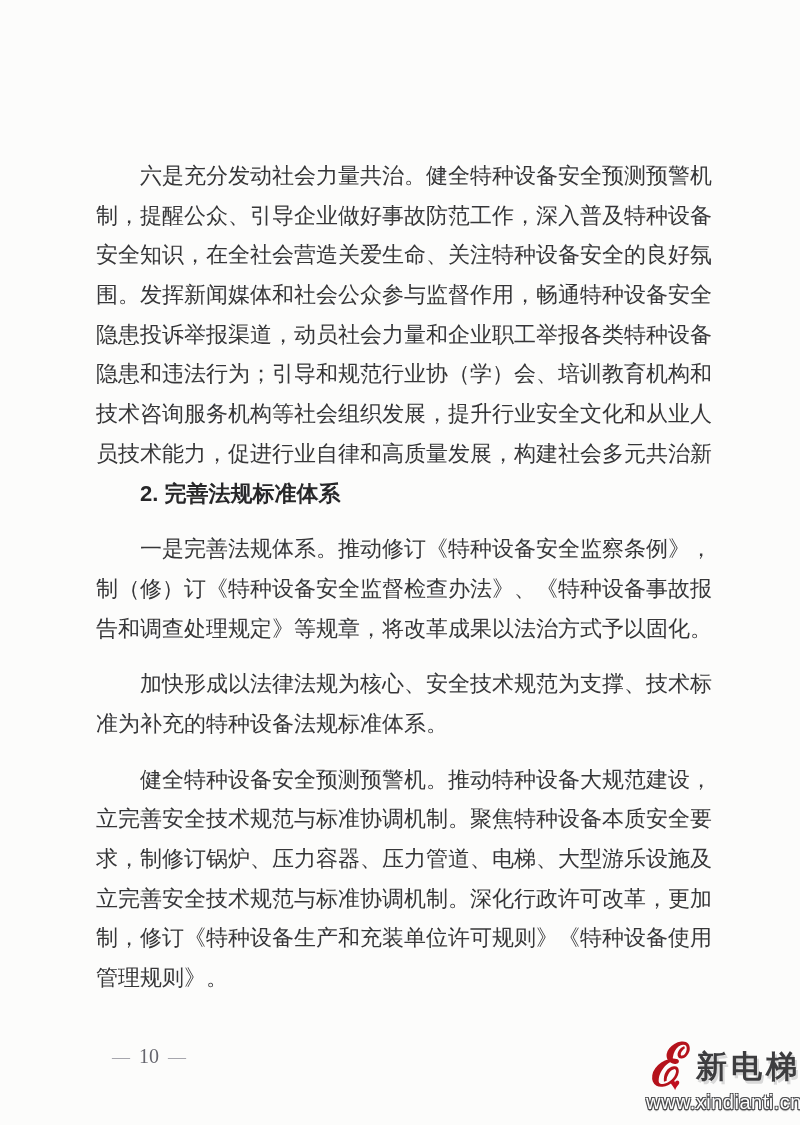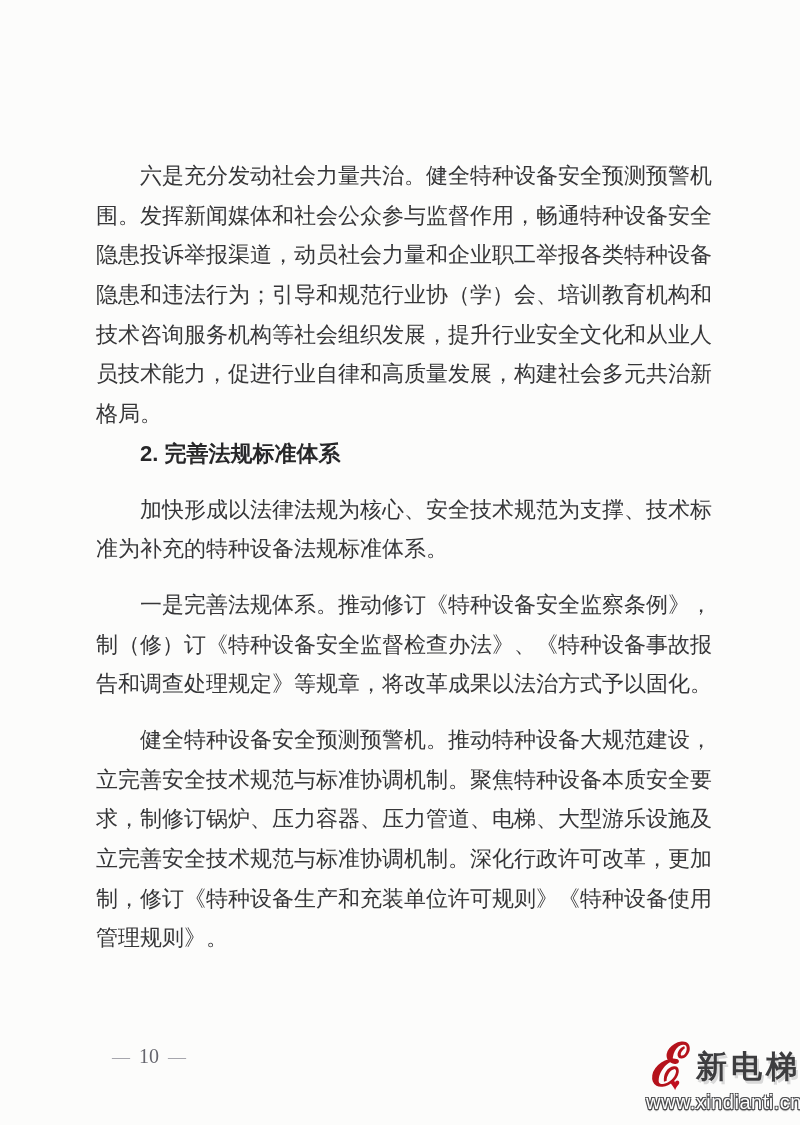--- a/index.html
+++ b/index.html
@@ -87,39 +87,40 @@
 </style>
 </head>
 <body>
 
 <div class="page">
 
   <div class="content">
 
     <div>
       <div class="line indent">六是充分发动社会力量共治。健全特种设备安全预测预警机</div>
+      <div class="line">制，提醒公众、引导企业做好事故防范工作，深入普及特种设备</div>
+      <div class="line">安全知识，在全社会营造关爱生命、关注特种设备安全的良好氛</div>
       <div class="line">围。发挥新闻媒体和社会公众参与监督作用，畅通特种设备安全</div>
       <div class="line">隐患投诉举报渠道，动员社会力量和企业职工举报各类特种设备</div>
       <div class="line">隐患和违法行为；引导和规范行业协（学）会、培训教育机构和</div>
       <div class="line">技术咨询服务机构等社会组织发展，提升行业安全文化和从业人</div>
       <div class="line">员技术能力，促进行业自律和高质量发展，构建社会多元共治新</div>
-      <div class="line short">格局。</div>
     </div>
 
     <div class="line heading">2. 完善法规标准体系</div>
 
     <div>
-      <div class="line indent">加快形成以法律法规为核心、安全技术规范为支撑、技术标</div>
-      <div class="line short">准为补充的特种设备法规标准体系。</div>
+      <div class="line indent">一是完善法规体系。推动修订《特种设备安全监察条例》，</div>
+      <div class="line">制（修）订《特种设备安全监督检查办法》、《特种设备事故报</div>
+      <div class="line short">告和调查处理规定》等规章，将改革成果以法治方式予以固化。</div>
     </div>
 
     <div>
-      <div class="line indent">一是完善法规体系。推动修订《特种设备安全监察条例》，</div>
-      <div class="line">制（修）订《特种设备安全监督检查办法》、《特种设备事故报</div>
-      <div class="line short">告和调查处理规定》等规章，将改革成果以法治方式予以固化。</div>
+      <div class="line indent">加快形成以法律法规为核心、安全技术规范为支撑、技术标</div>
+      <div class="line short">准为补充的特种设备法规标准体系。</div>
     </div>
 
     <div>
       <div class="line indent">健全特种设备安全预测预警机。推动特种设备大规范建设，建</div>
       <div class="line">立完善安全技术规范与标准协调机制。聚焦特种设备本质安全要</div>
       <div class="line">求，制修订锅炉、压力容器、压力管道、电梯、大型游乐设施及</div>
       <div class="line">立完善安全技术规范与标准协调机制。深化行政许可改革，更加有</div>
       <div class="line">制，修订《特种设备生产和充装单位许可规则》《特种设备使用</div>
       <div class="line short">管理规则》。</div>
     </div>

